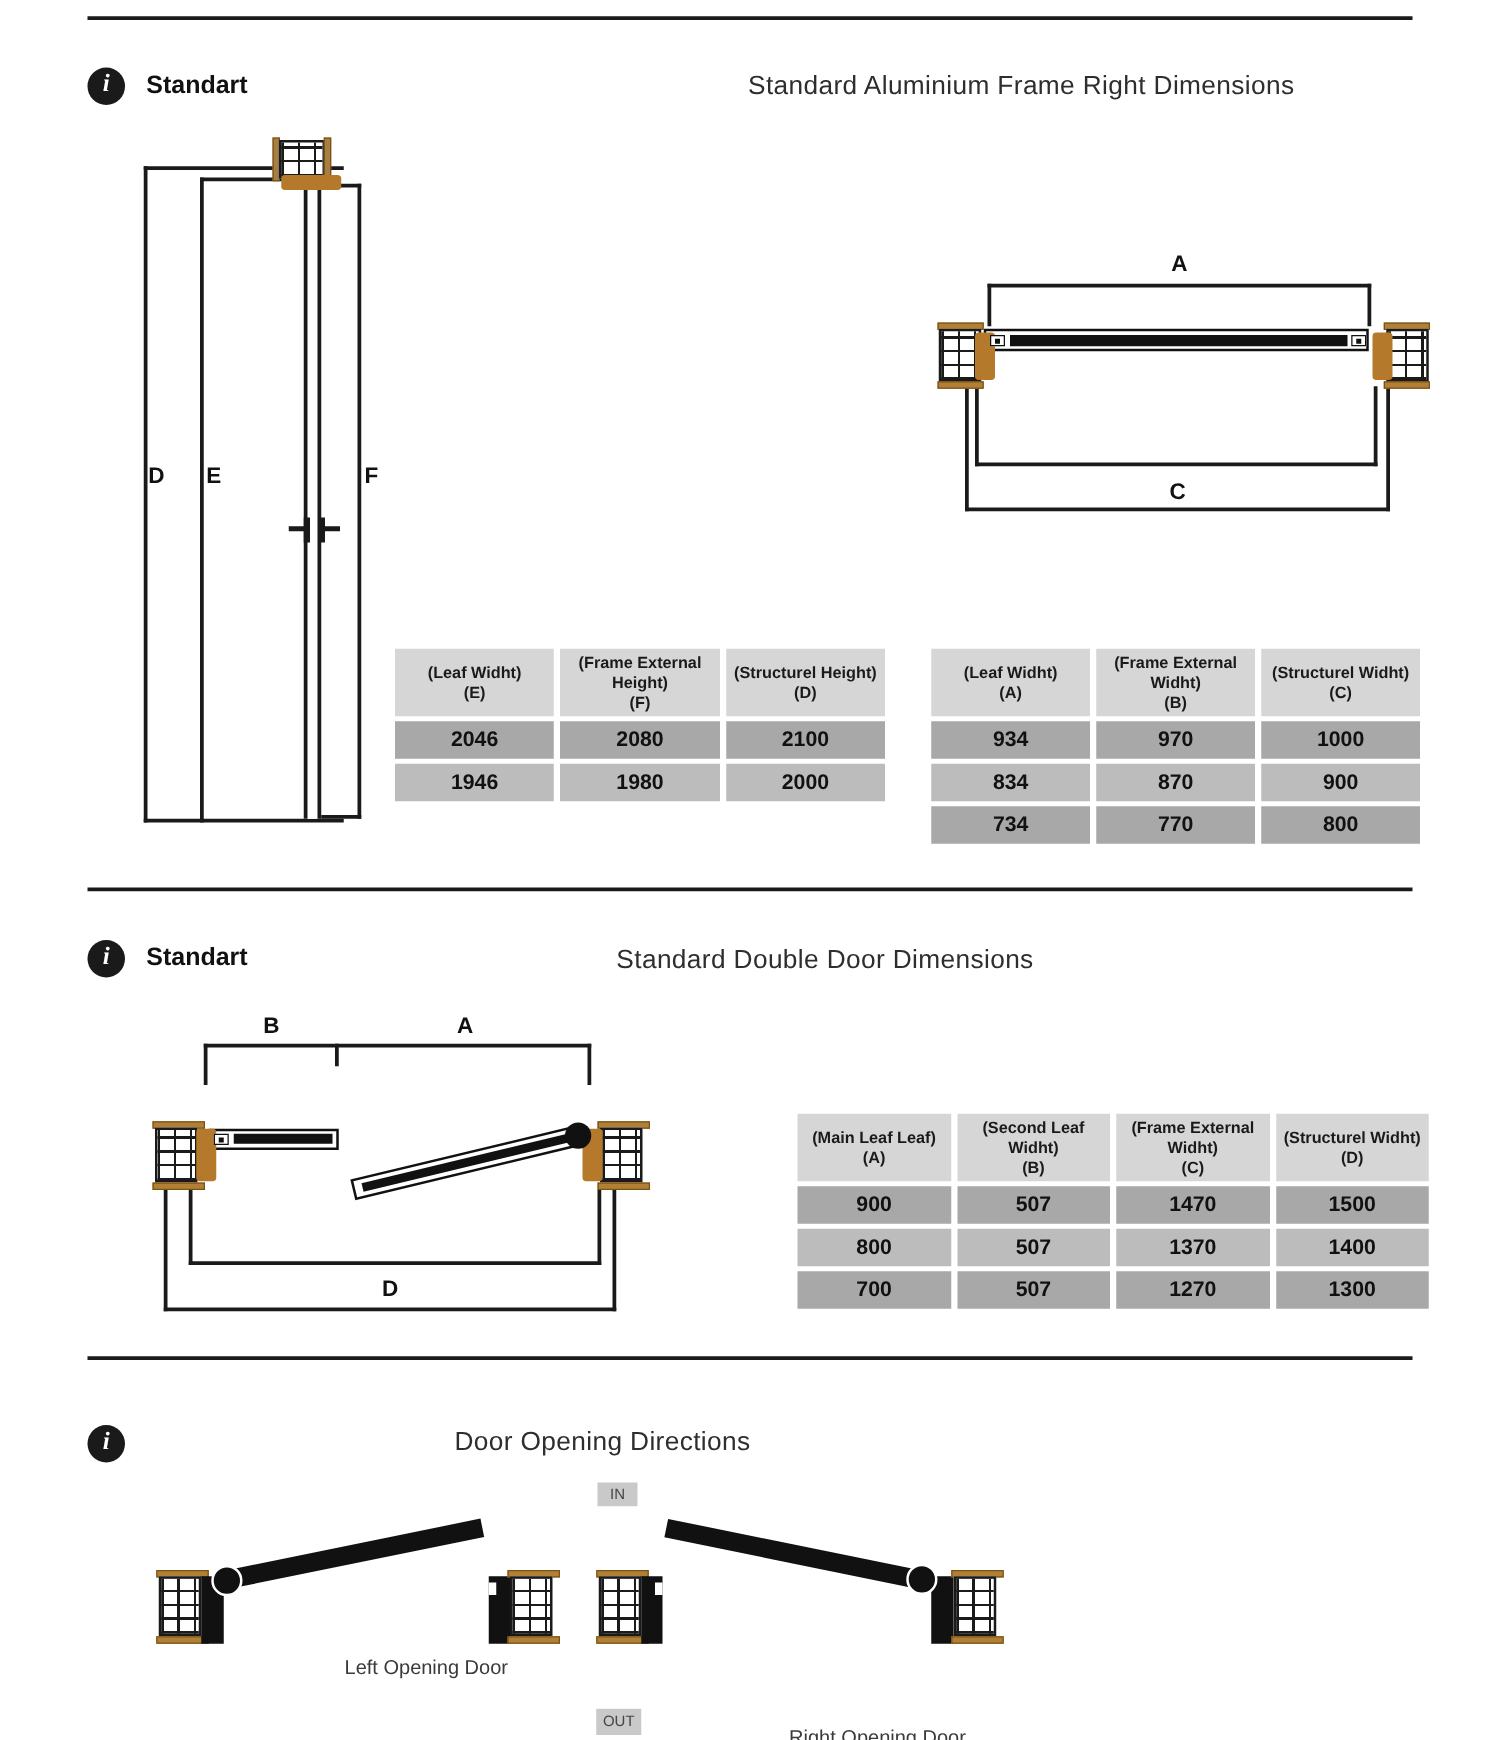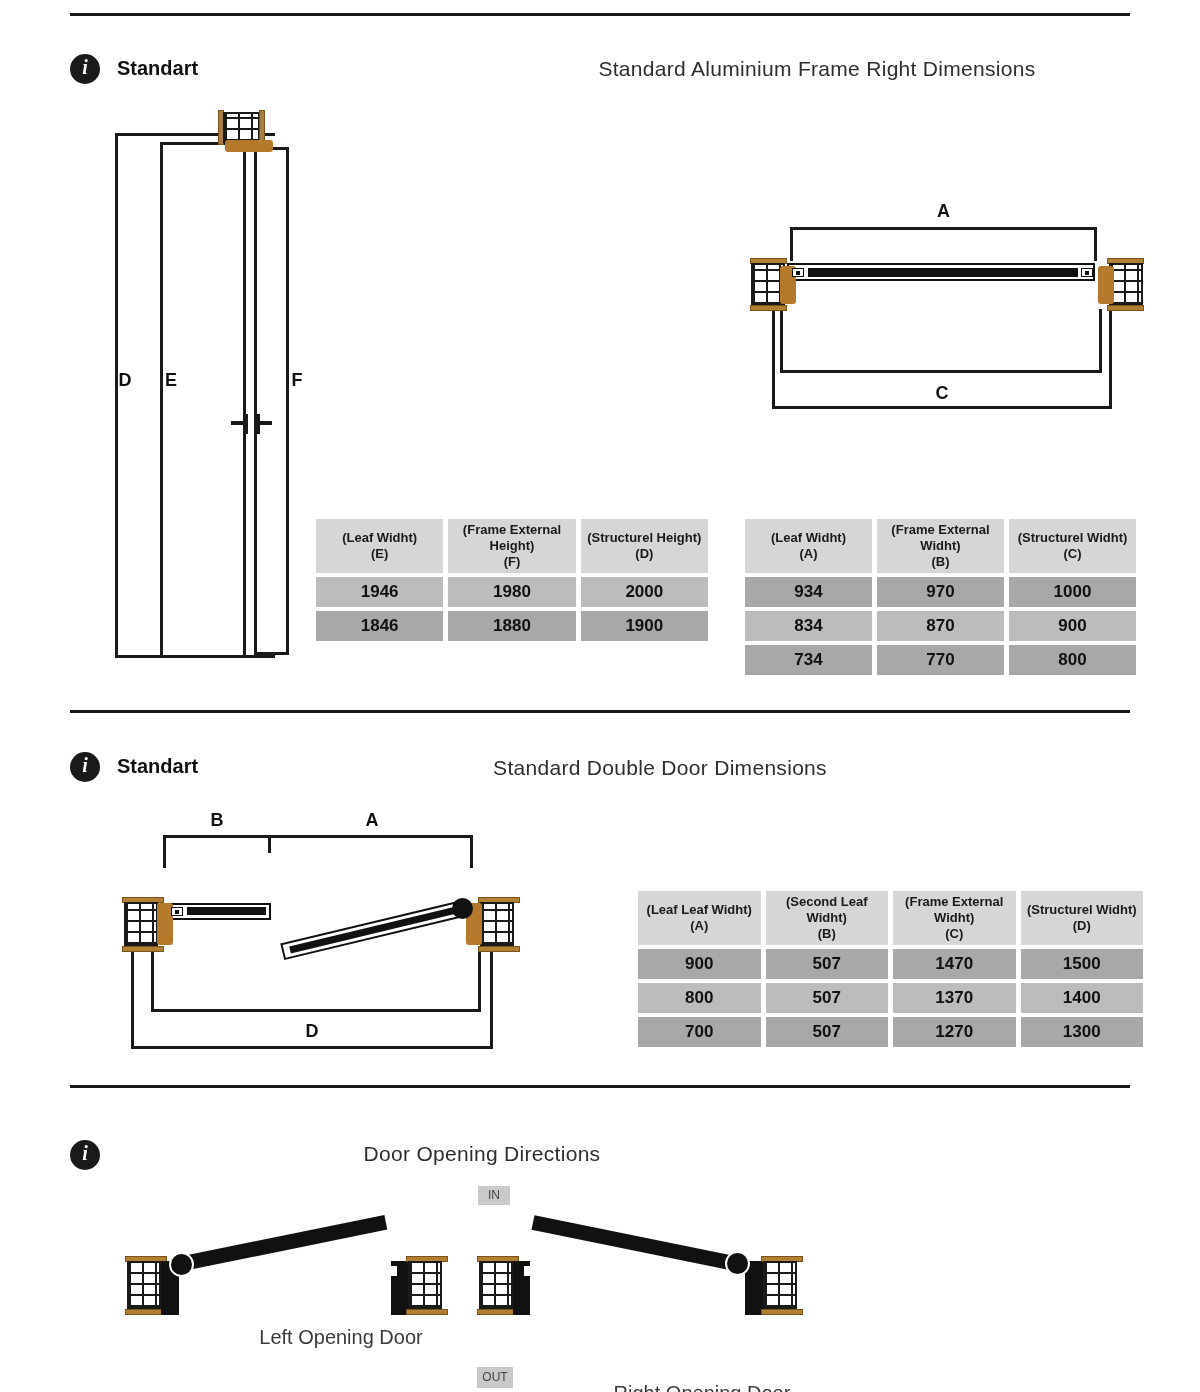--- a/index.html
+++ b/index.html
@@ -40,21 +40,21 @@
   .main-leaf .core { position:absolute; left:6px; right:2px; top:3px; bottom:3px; background:#111; }
 
   
   .fb { position:absolute; background:#111; }
   .fb.notch-l::after { content:""; position:absolute; left:0; top:5px; width:6px; height:10px; background:#fff; }
   .fb.notch-r::after { content:""; position:absolute; right:0; top:5px; width:6px; height:10px; background:#fff; }
   .leaf3 { position:absolute; height:15px; background:#111; transform-origin:0 50%; }
   .hinge { position:absolute; background:#111; border-radius:50%; }
   .hinge.ring { border:2px solid #fff; }
   .badge { position:absolute; background:#c9c9c9; color:#454545; font-size:12px; text-align:center; }
-  .caption { position:absolute; font-size:20px; color:#3a3a3a; text-align:center; }
+  .caption { position:absolute; font-size:16px; color:#3a3a3a; text-align:center; }
 
   
   table.dim-table { position:absolute; border-collapse:separate; border-spacing:5px 4px; table-layout:fixed;margin-top:19px; }
   table.dim-table th { background:#d6d6d6; font-weight:bold; font-size:13px; line-height:1.25;
     text-align:center; vertical-align:middle; height:54px; padding:2px 2px; color:#1a1a1a; }
   table.dim-table td { text-align:center; vertical-align:middle; font-weight:bold; font-size:17px; height:30px; color:#111; }
   tr.r-dark  td { background:#a8a8a8; }
   tr.r-light td { background:#bcbcbc; }
   .hname { display:block; }
   .hcode { display:block; }
@@ -125,29 +125,29 @@
             <span class="hname">(Frame External Height)</span>
             <span class="hcode">(F)</span>
           </th>
       <th>
             <span class="hname">(Structurel Height)</span>
             <span class="hcode">(D)</span>
           </th>
     </tr>
       </thead>
     <tbody>
+      <tr class="r-dark">
+        <td>2046</td>
+        <td>2080</td>
+        <td>2100</td>
+      </tr>
       <tr class="r-light">
         <td>1946</td>
         <td>1980</td>
         <td>2000</td>
-      </tr>
-      <tr class="r-dark">
-        <td>1846</td>
-        <td>1880</td>
-        <td>1900</td>
       </tr>
     </tbody>
   </table>
 
   <table class="dim-table" style="left:740px; top:496px; width:401px;">
     <thead>
         <tr>
       <th>
             <span class="hname">(Leaf Widht)</span>
             <span class="hcode">(A)</span>
@@ -215,21 +215,21 @@
     <div class="jamb" style="left:466px; top:903px; width:16px; height:42px; z-index:3;"></div>
     <div class="cap" style="left:478px; top:897px; width:42px; height:6px; z-index:2;"></div>
     <div class="bricks" style="left:480px; top:902px; width:34px; height:44px; z-index:2;"></div>
     <div class="cap" style="left:478px; top:946px; width:42px; height:6px; z-index:2;"></div>
   </div>
 
   <table class="dim-table" style="left:633px; top:868px; width:515px;">
     <thead>
         <tr>
       <th>
-            <span class="hname">(Leaf Leaf Widht)</span>
+            <span class="hname">(Main Leaf Leaf)</span>
             <span class="hcode">(A)</span>
           </th>
       <th>
             <span class="hname">(Second Leaf Widht)</span>
             <span class="hcode">(B)</span>
           </th>
       <th>
             <span class="hname">(Frame External Widht)</span>
             <span class="hcode">(C)</span>
           </th>

